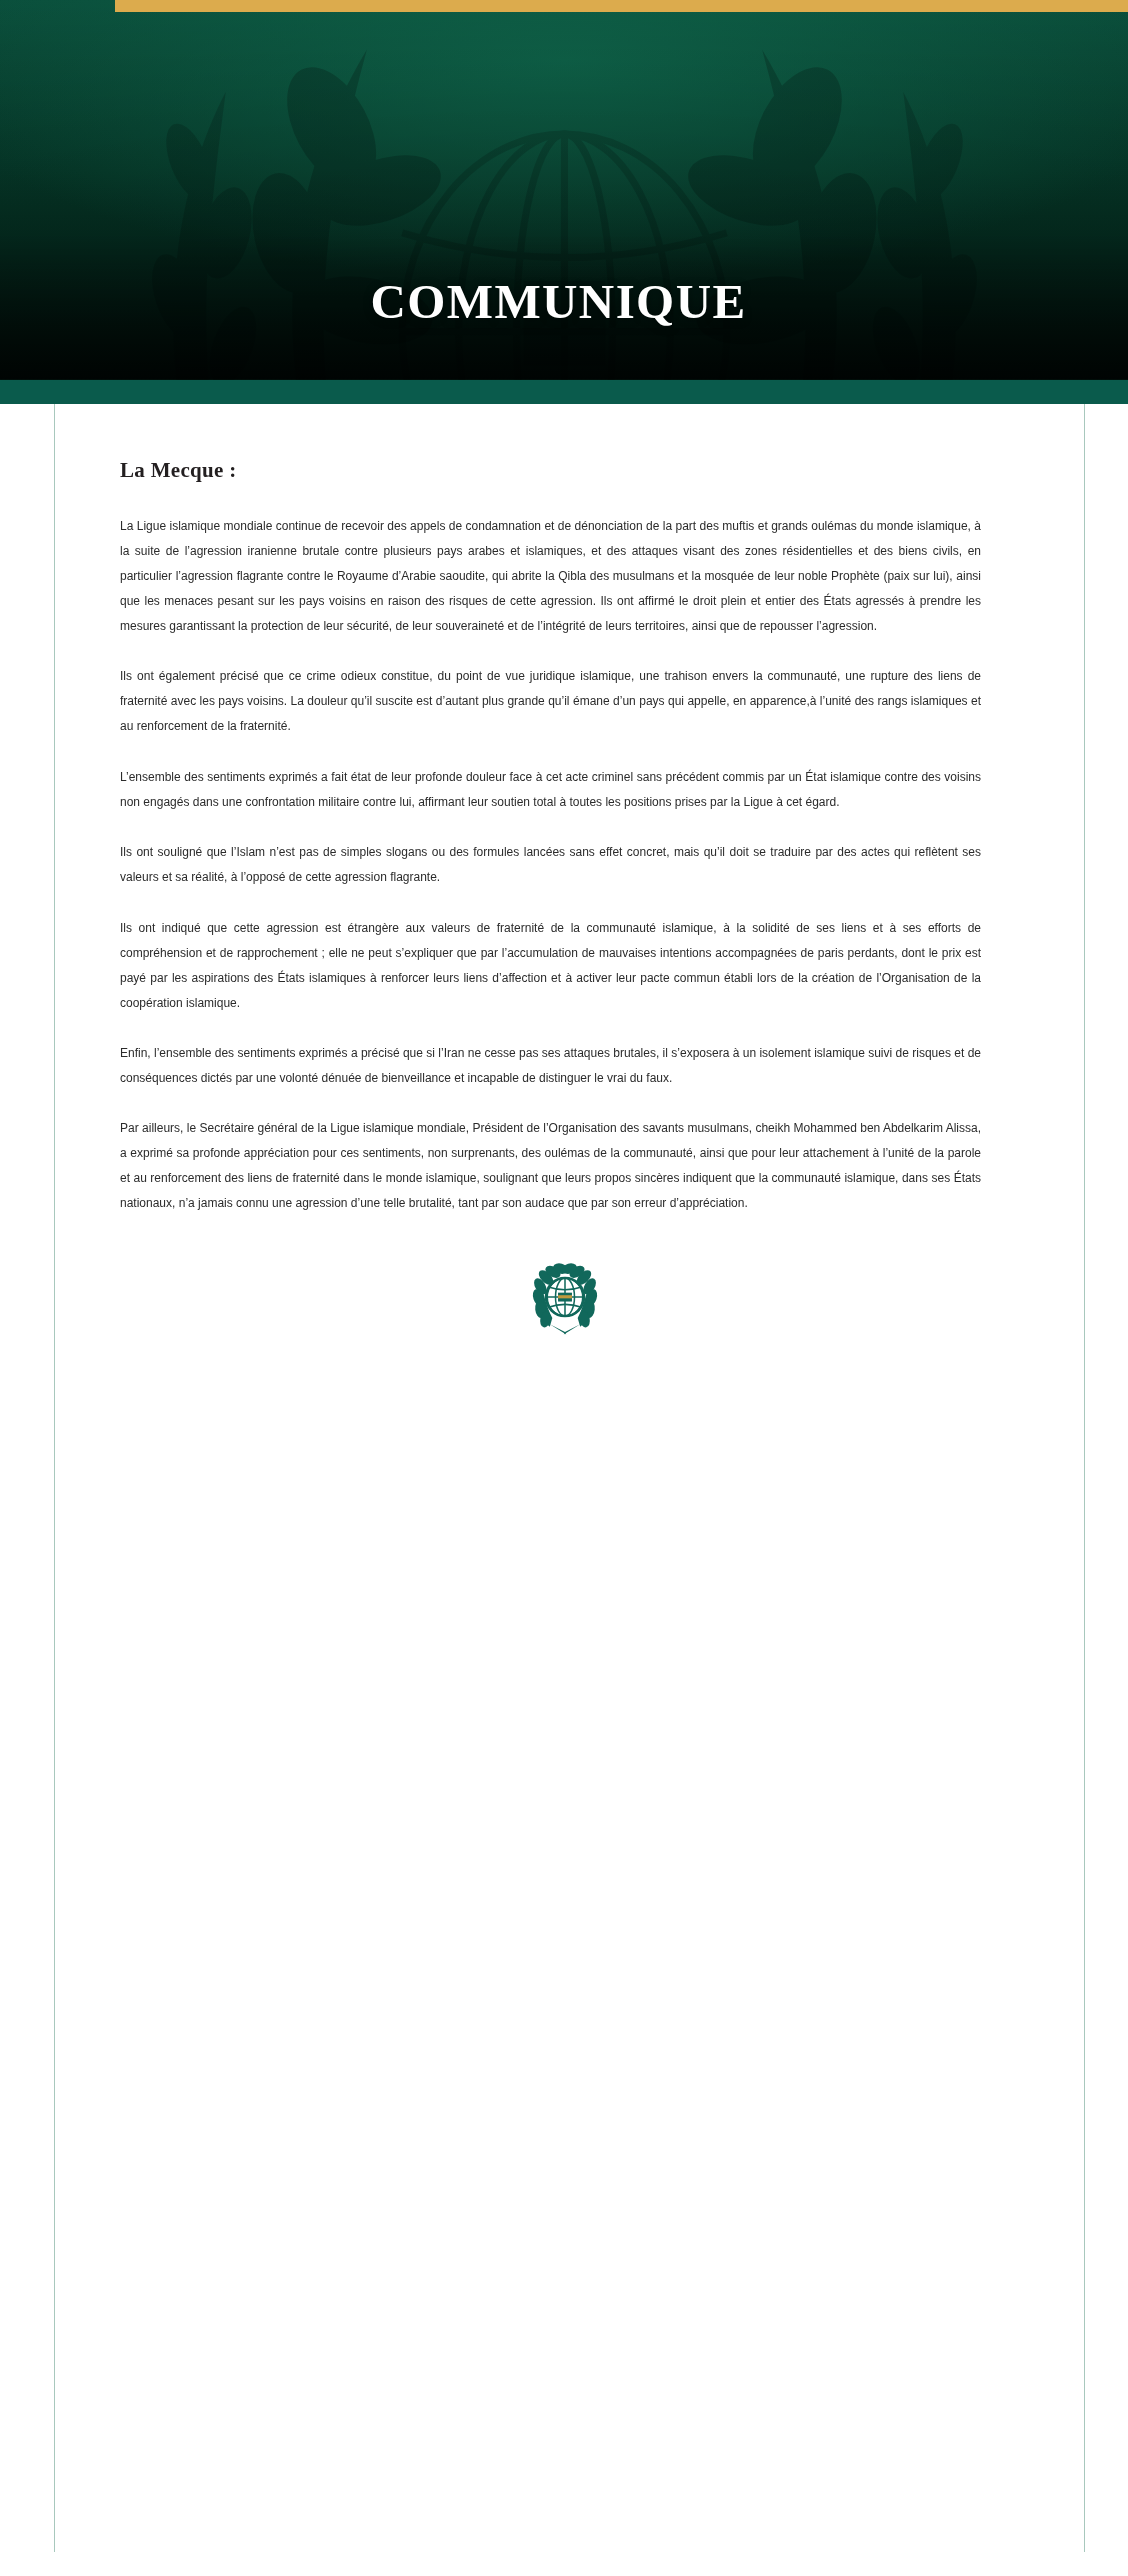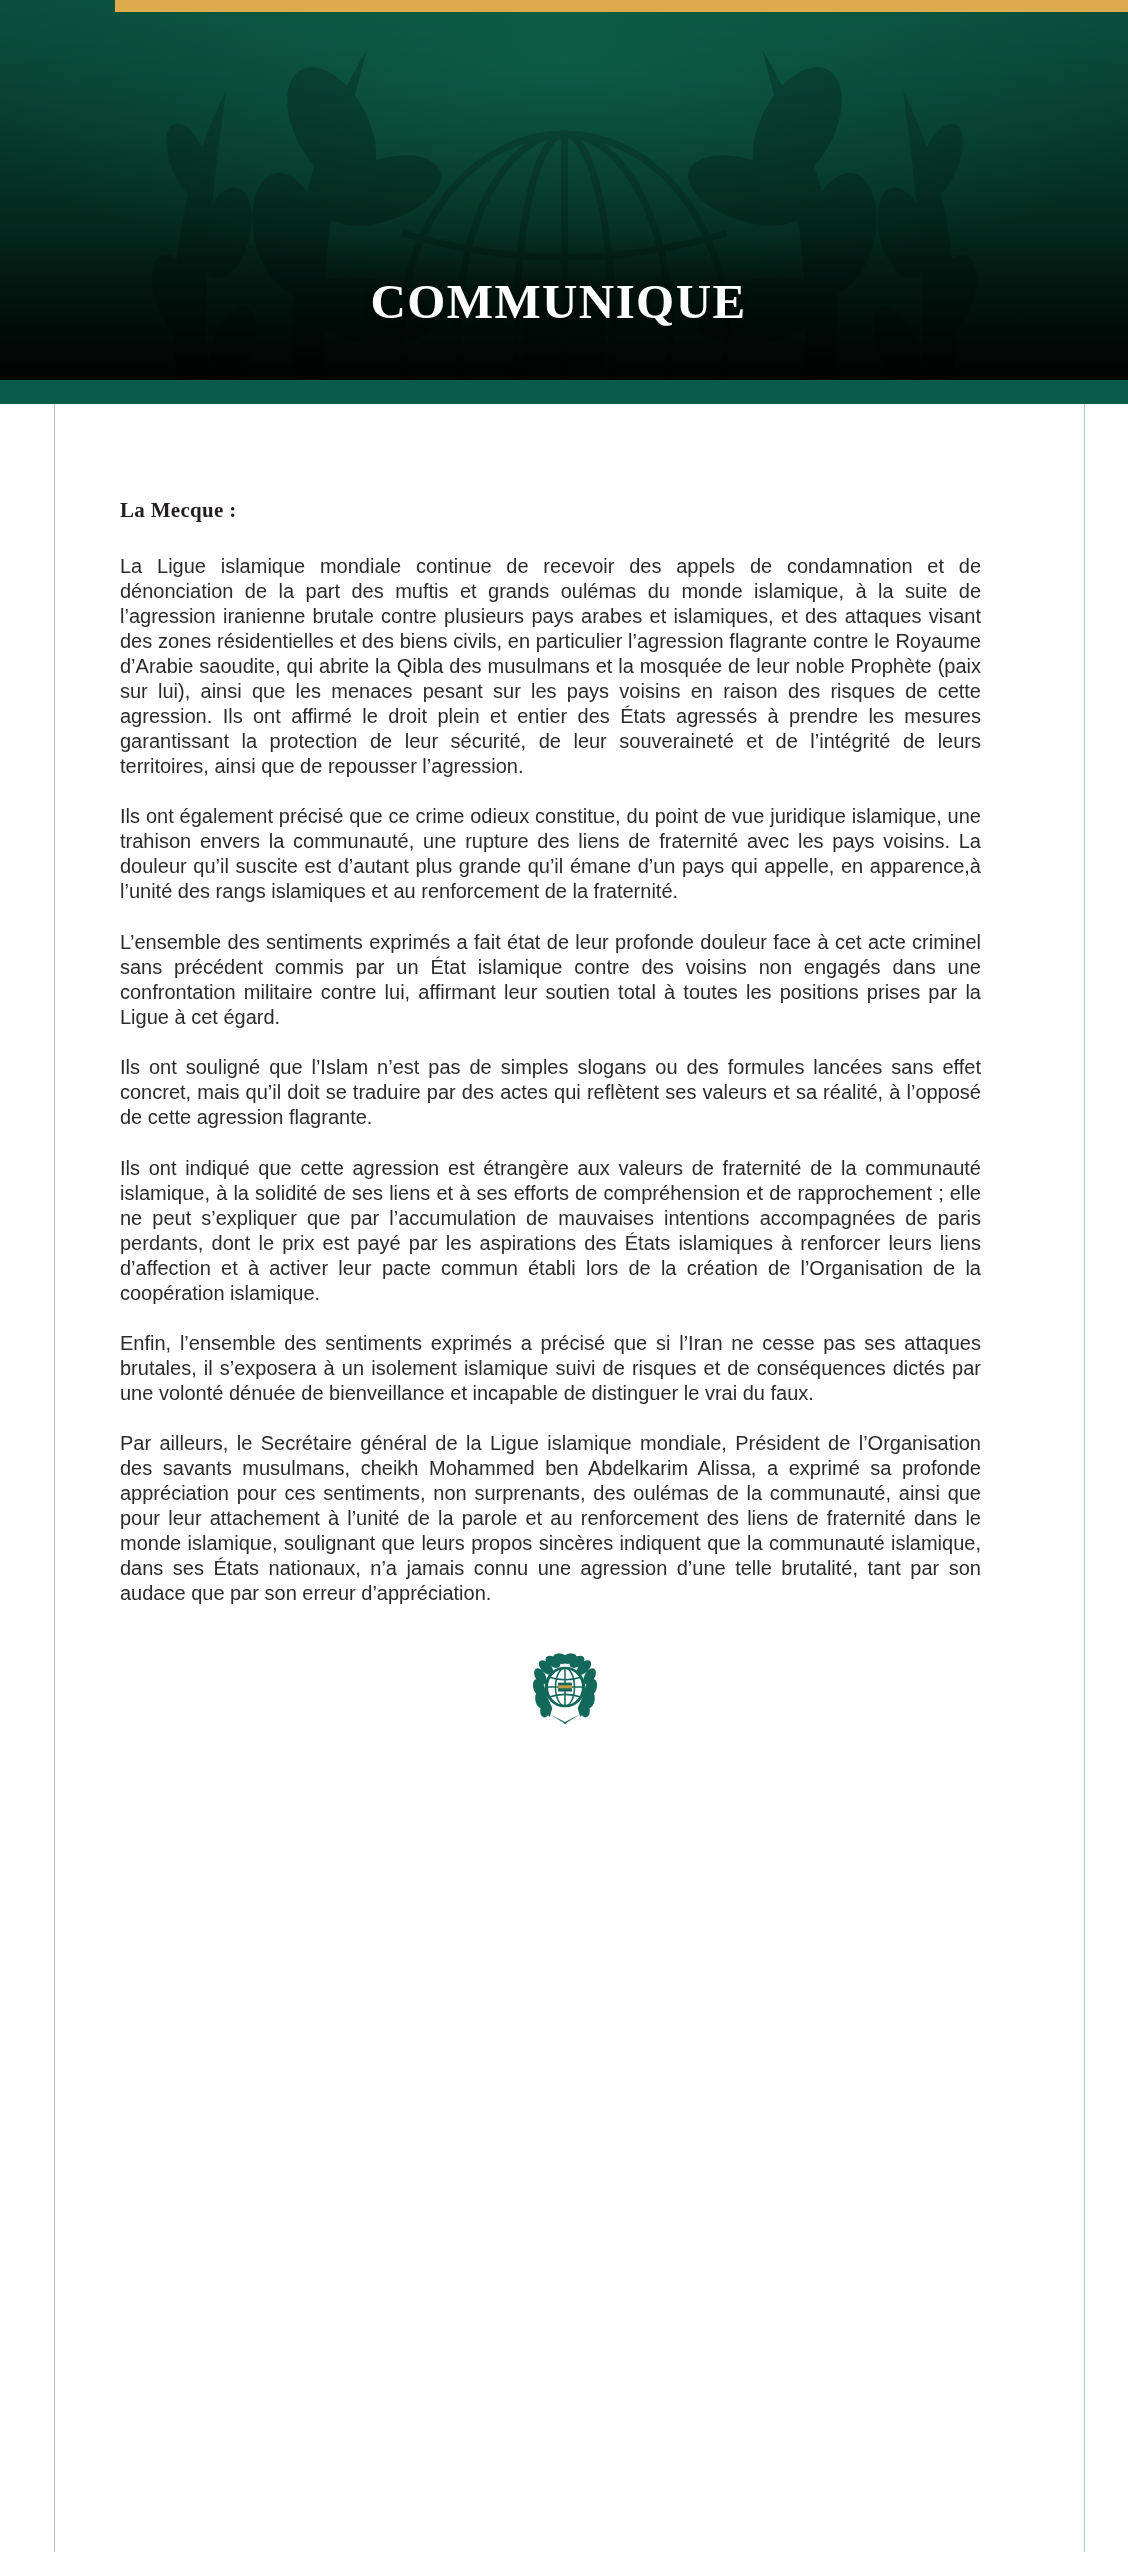--- a/index.html
+++ b/index.html
@@ -85,35 +85,35 @@
     height:2172px;
     background:#a8c8bd;
     z-index:2;
   }
   .rule-left  { left:54px; }
   .rule-right { left:1084px; }
 
   .content {
     position:relative;
     z-index:3;
-    padding:118px 148px 0 120px;
+    padding:78px 148px 0 120px;
   }
 
   .dateline {
     font-family:"Liberation Serif", serif;
     font-weight:bold;
     font-size:21px;
     color:#231f20;
     letter-spacing:0.3px;
     margin-bottom:31px;
   }
 
   .para {
     font-family:"Liberation Sans", sans-serif;
-    font-size:20px;
+    font-size:12px;
     line-height:25px;
     color:#2b2b2b;
     text-align:justify;
     text-justify:inter-word;
     margin-bottom:25.4px;
     hyphens:none;
   }
 
   
   .footer {

